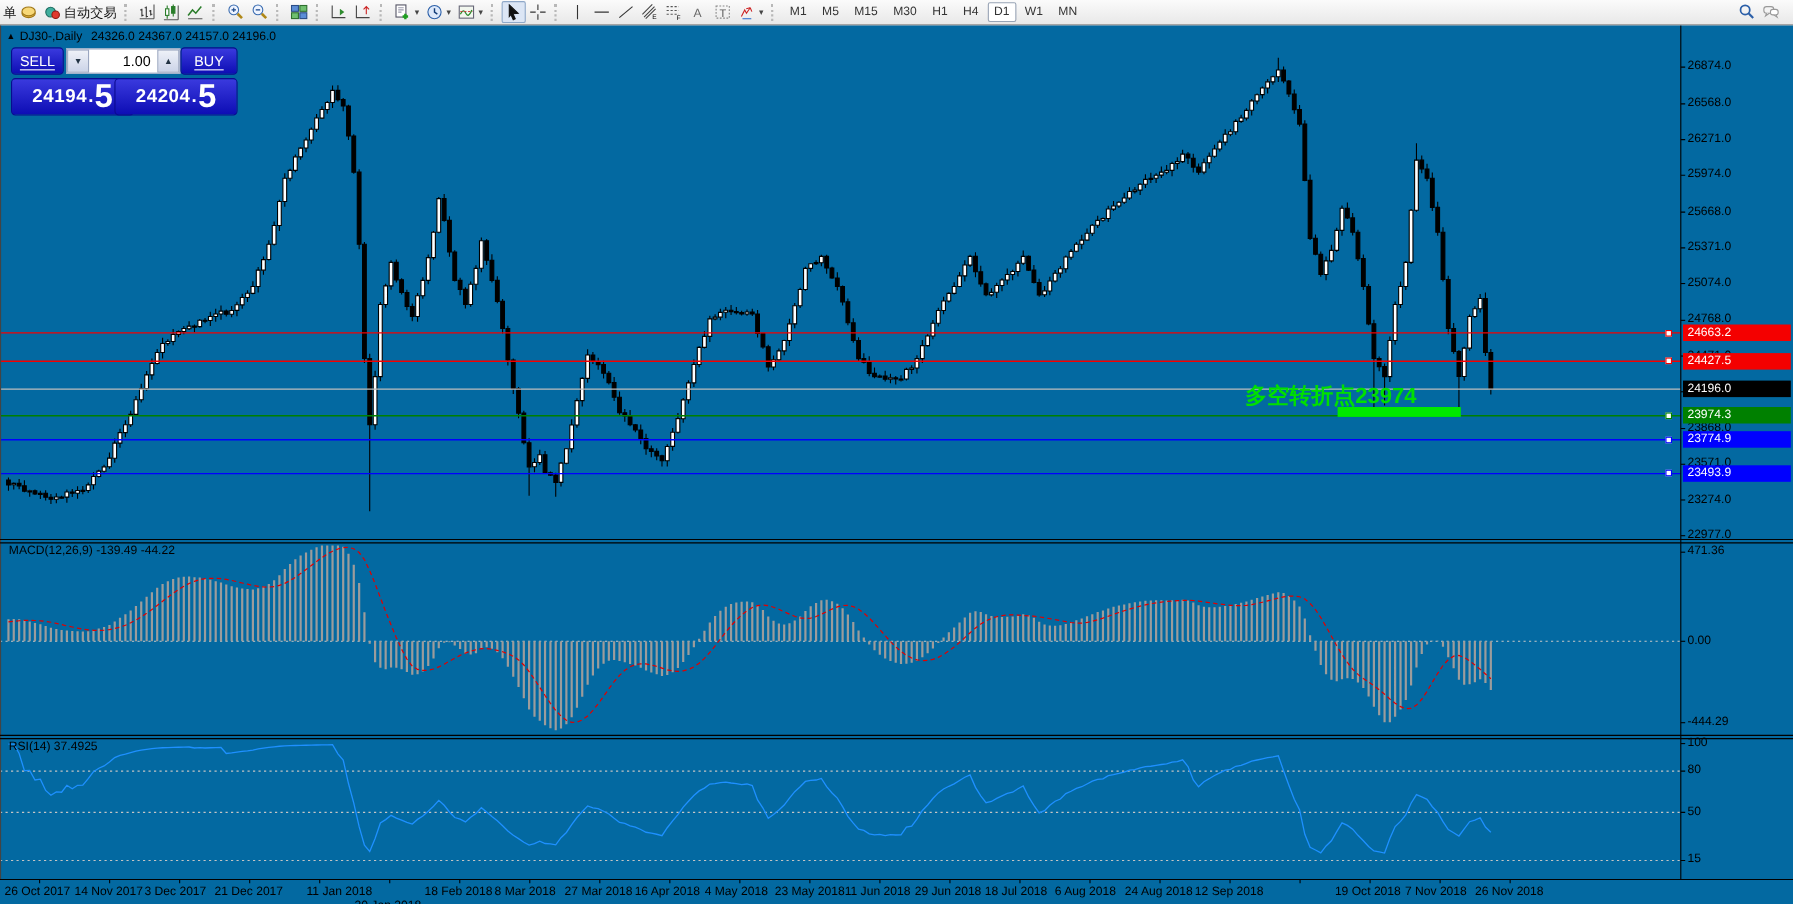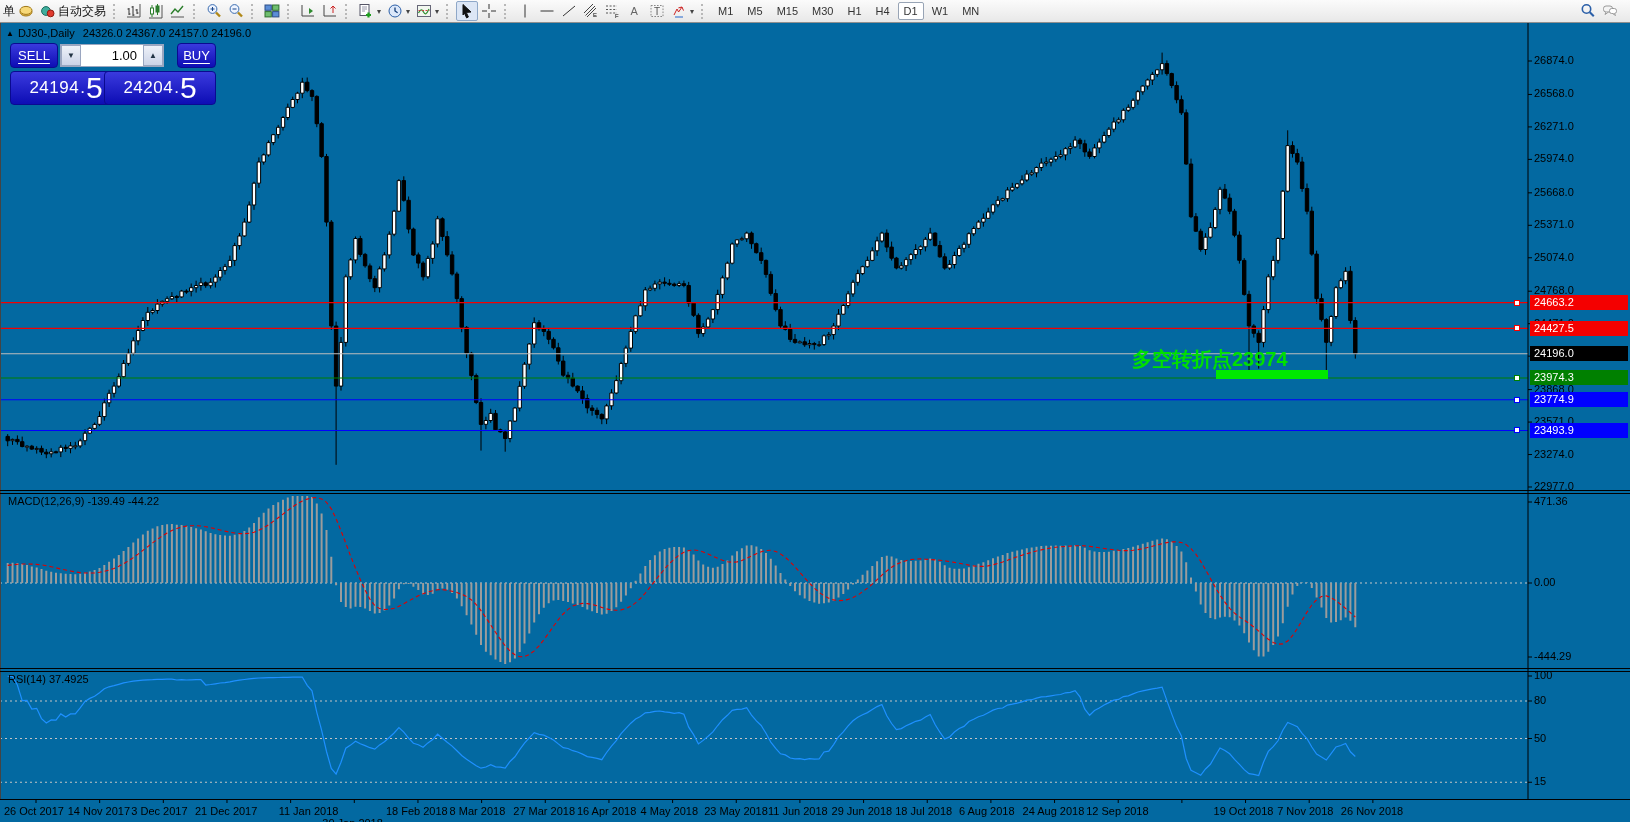--- a/index.html
+++ b/index.html
@@ -23,31 +23,31 @@
   #chart{position:absolute;left:0;top:23px;width:1630px;height:799px;background:#0369a1}
   #chart-svg{position:absolute;left:0;top:0}
   .chart-title{position:absolute;left:6px;top:4px;font-size:11px;color:#000;z-index:20;white-space:nowrap}
   .chart-title .arr{font-size:8px;vertical-align:1px;margin-right:4px}
   .chart-title .sym{margin-right:8px}
   
   .ocp{position:absolute;left:10px;top:20px;width:206px;height:62px;z-index:30}
   .blue{background:linear-gradient(#3a3ade,#0d0db4);color:#fff;border:1px solid #0a0a90;border-radius:4px;box-sizing:border-box}
   .ocp .sell-btn{position:absolute;left:0;top:0;width:48px;height:25px;font-size:13px;
      display:flex;align-items:center;justify-content:center;text-decoration:underline;text-underline-offset:3px}
-  .ocp .buy-btn{position:absolute;right:0;top:0;width:39px;height:25px;font-size:13px;
+  .ocp .buy-btn{position:absolute;right:0;top:0;width:52px;height:25px;font-size:13px;
      display:flex;align-items:center;justify-content:center;text-decoration:underline;text-underline-offset:3px}
   .ocp .spin{position:absolute;left:50px;top:1px;width:104px;height:23px;background:#fff;
      border:1px solid #9aa6c0;box-sizing:border-box;display:flex}
   .ocp .spin .sb{width:20px;height:100%;background:linear-gradient(#eef1f8,#ccd4e8);
      border:1px solid #9aa6c0;box-sizing:border-box;font-size:8px;color:#234;
      display:flex;align-items:center;justify-content:center}
   .ocp .spin .vol{flex:1;display:flex;align-items:center;justify-content:flex-end;
      padding-right:6px;font-size:13px;color:#000}
   .ocp .price{position:absolute;top:28px;width:112px;height:34px;display:flex;
-     align-items:center;justify-content:center;font-weight:normal}
+     align-items:center;justify-content:center;font-weight:bold}
   .ocp .price .small{font-size:17px;letter-spacing:.5px}
   .ocp .price .dot{font-size:17px;margin:0 1px}
   .ocp .price .big{font-size:30px;line-height:30px}
   .ocp .sell-price{left:0}
   .ocp .buy-price{right:0}
   
   .ax-label{position:absolute;font-size:11px;color:#000;white-space:nowrap}
   .badge{position:absolute;left:1530px;width:98px;height:15px;line-height:15px;
      color:#fff;font-size:11px;padding-left:4px;box-sizing:border-box;z-index:10}
   .pane-label{position:absolute;font-size:11px;color:#000;z-index:8;white-space:nowrap}

